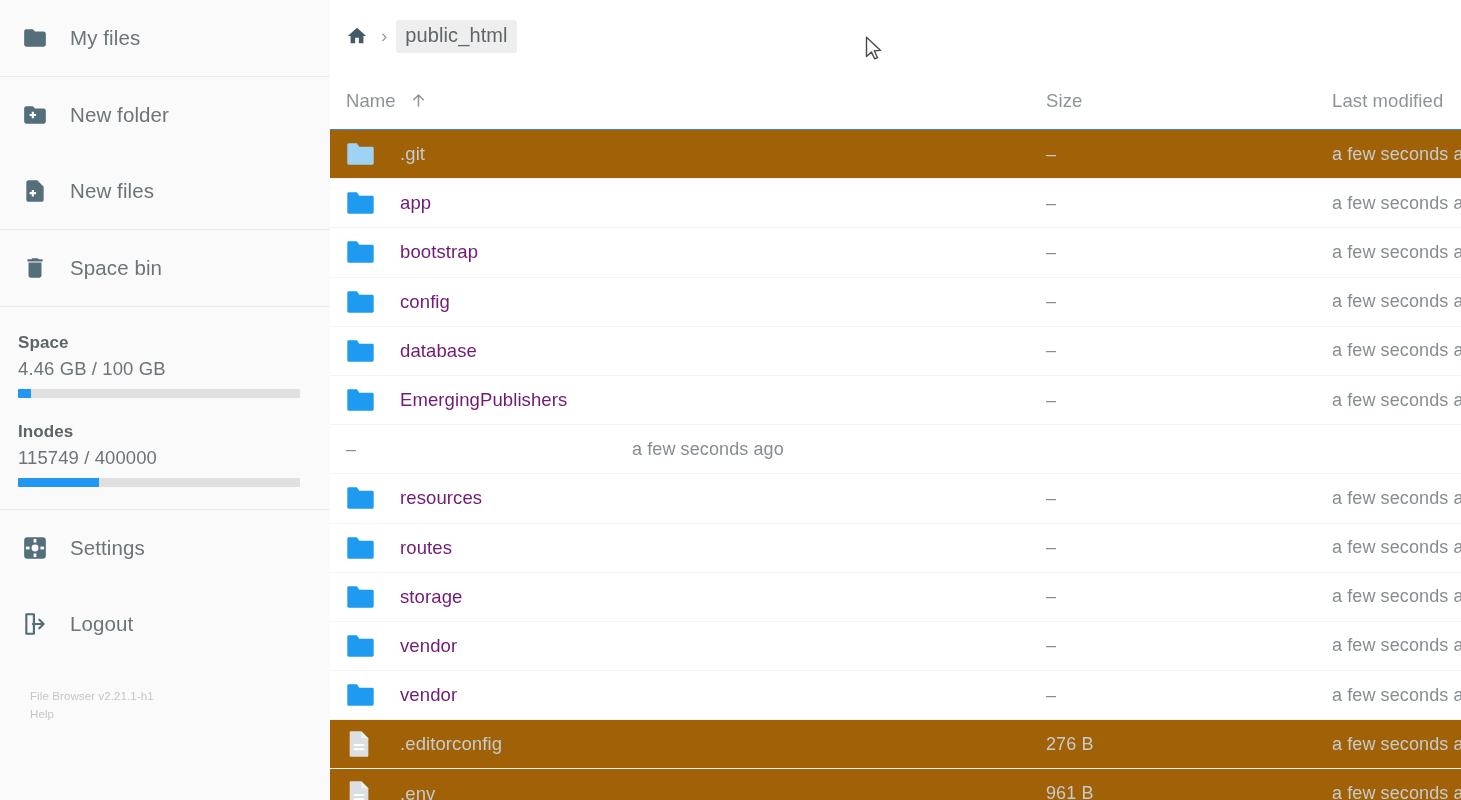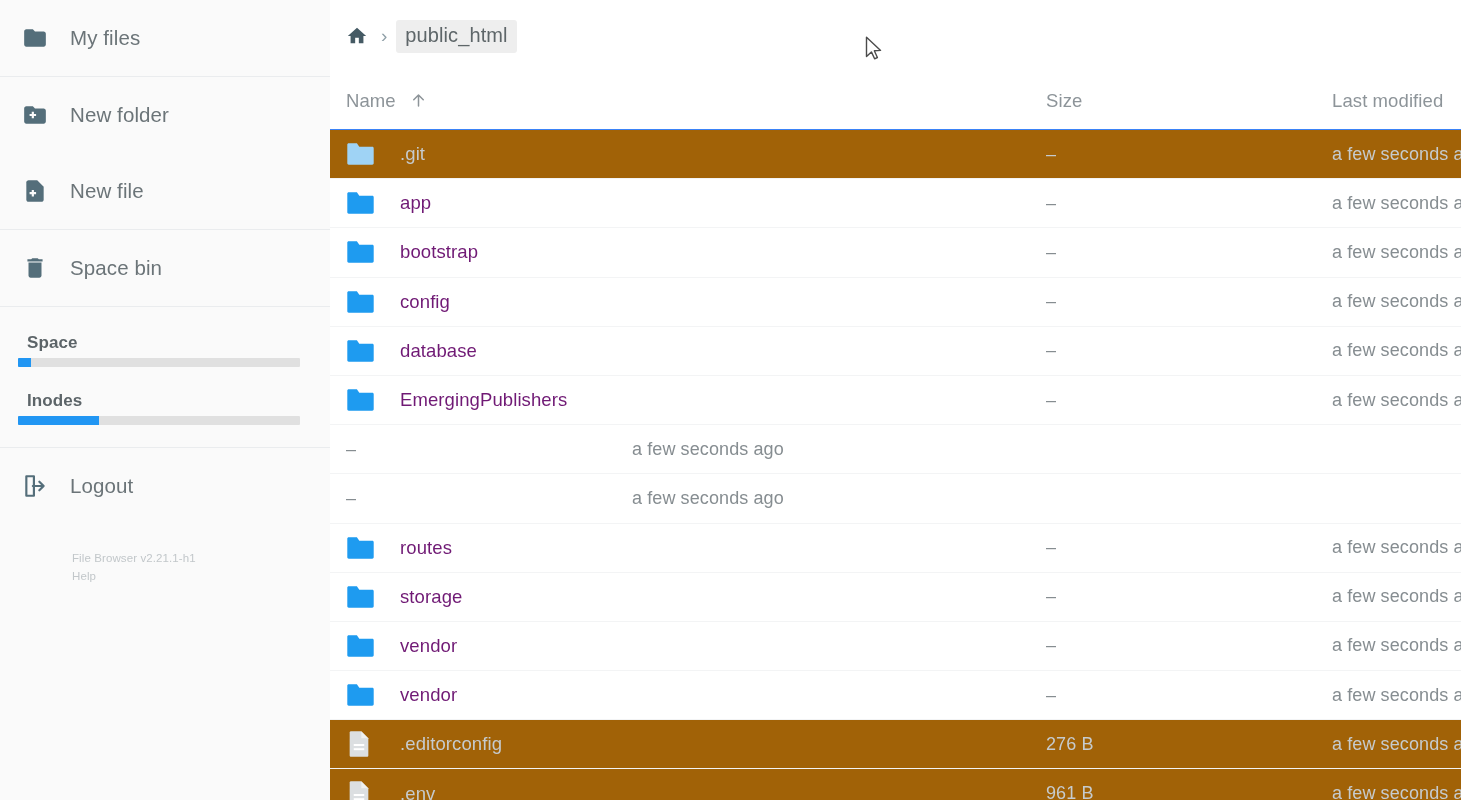--- a/index.html
+++ b/index.html
@@ -39,36 +39,35 @@
     color: #6b7478;
     letter-spacing: .1px;
     white-space: nowrap;
   }
   .divider { height: 1px; background: #eaecee; width: 100%; }
 
   
   #usage { padding: 26px 30px 22px 18px; }
   .usage-title {
     font-size: 17px; font-weight: bold; color: #5c6468;
-    margin-bottom: 5px; letter-spacing: .1px; margin-left: 9px;
+    margin-bottom: 5px; letter-spacing: .1px;
   }
   .usage-value {
     font-size: 18.5px; color: #6b7478; margin-bottom: 9px;
     letter-spacing: .1px;
   }
   .usage-bar {
     height: 9px; width: 282px; background: #e0e0e0;
     border-radius: 1px; overflow: hidden; margin-bottom: 24px;
   }
   .usage-bar:last-child { margin-bottom: 0; }
   .usage-fill { height: 100%; background: #2196f3; }
 
   #sidebar-footer {
     padding: 26px 0 0 30px;
-    margin-left: 42px;
   }
   .footer-line {
     font-size: 11.5px; color: #c2c7ca; line-height: 1.55;
     letter-spacing: .1px;
   }
   .footer-link { cursor: pointer; }
 
   
   #main {
     flex: 1 1 auto; height: 800px; position: relative;
@@ -179,50 +178,65 @@
           </span>
           <span class="nav-label">New folder</span>
         </div>
         <div class="nav-item">
           <span class="ico">
             <svg width="26" height="26" viewBox="0 0 24 24" fill="#546e7a">
               <path d="M14 2H6c-1.1 0-2 .9-2 2v16c0 1.1.9 2 2 2h12c1.1 0 2-.9 2-2V8l-6-6z"></path>
               <path d="M13 13h-2v-2H9v2H7v2h2v2h2v-2h2z" fill="#fafafa"></path>
             </svg>
           </span>
-          <span class="nav-label">New file</span>
+          <span class="nav-label">New files</span>
         </div>
       </div>
     <div class="divider"></div>
 
     <div class="nav-group" id="nav-trash">
         <div class="nav-item">
           <span class="ico">
             <svg width="26" height="26" viewBox="0 0 24 24" fill="#546e7a">
               <path d="M6 19c0 1.1.9 2 2 2h8c1.1 0 2-.9 2-2V7H6v12zM19 4h-3.5l-1-1h-5l-1 1H5v2h14V4z"></path>
             </svg>
           </span>
           <span class="nav-label">Space bin</span>
         </div>
       </div>
     <div class="divider"></div>
 
     <div id="usage">
       <div class="usage-title">Space</div>
+      <div class="usage-value">4.46 GB / 100 GB</div>
       <div class="usage-bar">
         <div class="usage-fill" id="space-fill" style="width: 4.46%; background: rgb(33, 150, 243);"></div>
       </div>
       <div class="usage-title">Inodes</div>
+      <div class="usage-value">115749 / 400000</div>
       <div class="usage-bar">
         <div class="usage-fill" id="inodes-fill" style="width: 28.9%; background: rgb(33, 150, 243);"></div>
       </div>
     </div>
     <div class="divider"></div>
 
     <div class="nav-group" id="nav-bottom">
+        <div class="nav-item">
+          <span class="ico">
+            <svg width="26" height="26" viewBox="0 0 24 24" fill="#546e7a">
+              <rect x="2" y="2" width="20" height="20" rx="3"></rect>
+              <circle cx="12" cy="12" r="3.2" fill="#fafafa"></circle>
+              <rect x="10.7" y="3.6" width="2.6" height="3.4" fill="#fafafa"></rect>
+              <rect x="10.7" y="17" width="2.6" height="3.4" fill="#fafafa"></rect>
+              <rect x="3.6" y="10.7" width="3.4" height="2.6" fill="#fafafa"></rect>
+              <rect x="17" y="10.7" width="3.4" height="2.6" fill="#fafafa"></rect>
+            </svg>
+          </span>
+          <span class="nav-label">Settings</span>
+        </div>
         <div class="nav-item">
           <span class="ico">
             <svg width="26" height="26" viewBox="0 0 24 24" fill="none" stroke="#546e7a" stroke-width="2" stroke-linecap="round" stroke-linejoin="round">
               <path d="M4 3h7v18H4z" fill="none"></path>
               <path d="M10 12h10M16 8l4 4-4 4"></path>
             </svg>
           </span>
           <span class="nav-label">Logout</span>
         </div>
       </div>
@@ -333,20 +347,28 @@
               <span class="fname">EmergingPublishers</span>
             </div>
             <div class="cell-size">–</div>
             <div class="cell-modified">a few seconds ago</div>
           </div>
           <div class="row">
             <div class="cell-size">–</div>
             <div class="cell-modified">a few seconds ago</div>
           </div>
           <div class="row">
+            <div class="cell-name">
+              <span class="file-ico">
+                <svg width="29" height="24" viewBox="0 0 24 20">
+                  <path d="M9 1H2.2C1.5 1 1 1.5 1 2.2v15.6c0 .7.5 1.2 1.2 1.2h19.6c.7 0 1.2-.5 1.2-1.2V5.2c0-.7-.5-1.2-1.2-1.2H11L9 1z" fill="#1e9bf0"></path>
+                </svg>
+              </span>
+              <span class="fname">resources</span>
+            </div>
             <div class="cell-size">–</div>
             <div class="cell-modified">a few seconds ago</div>
           </div>
           <div class="row">
             <div class="cell-name">
               <span class="file-ico">
                 <svg width="29" height="24" viewBox="0 0 24 20">
                   <path d="M9 1H2.2C1.5 1 1 1.5 1 2.2v15.6c0 .7.5 1.2 1.2 1.2h19.6c.7 0 1.2-.5 1.2-1.2V5.2c0-.7-.5-1.2-1.2-1.2H11L9 1z" fill="#1e9bf0"></path>
                 </svg>
               </span>

